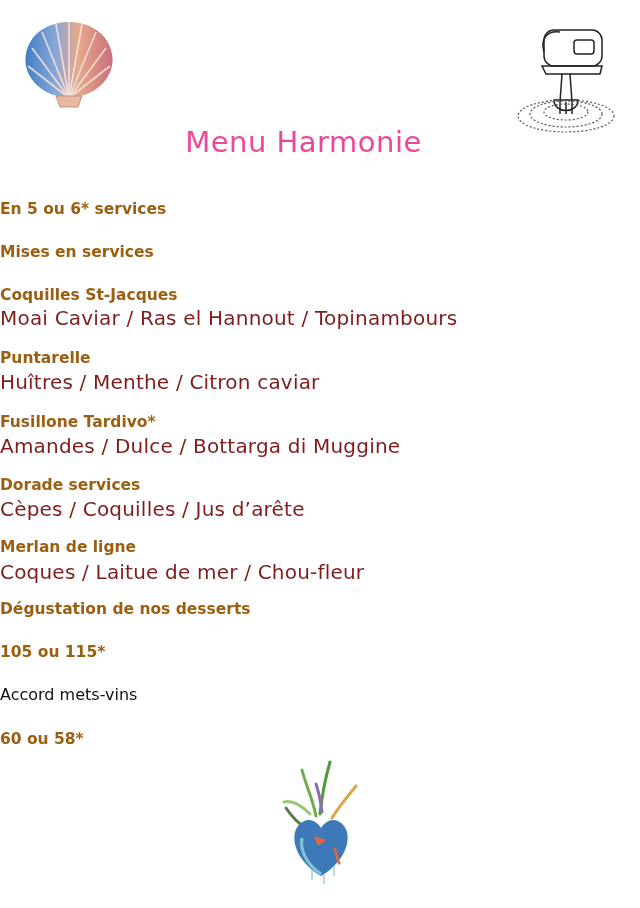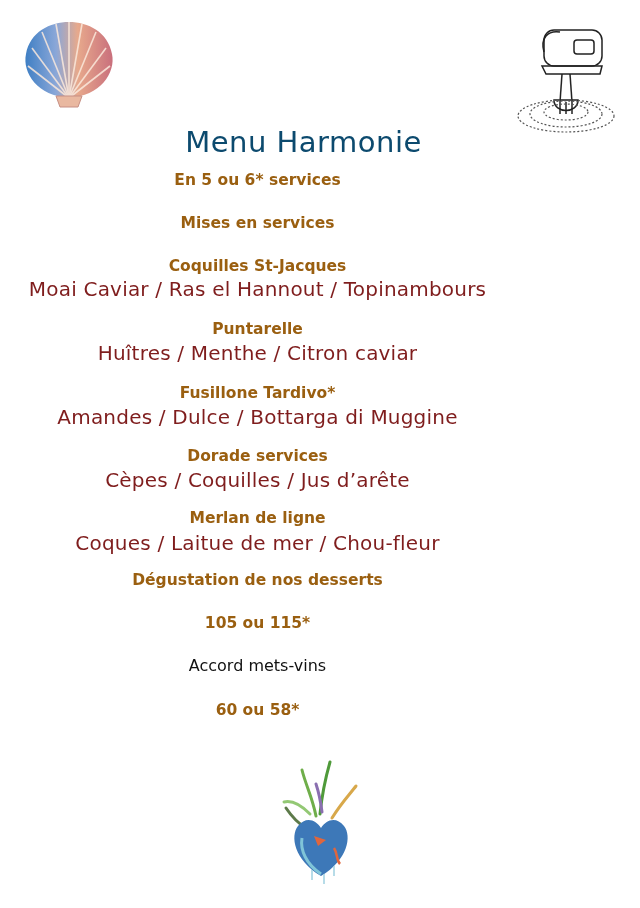--- a/index.html
+++ b/index.html
@@ -2,22 +2,22 @@
 <html><head>
   <meta charset="utf-8">
   <style>
     html, body { margin: 0; padding: 0; background: #ffffff; }
     body { width: 640px; height: 908px; position: relative; overflow: hidden;
            font-family: "DejaVu Sans", sans-serif; }
     .shell-img { position: absolute; left: 18px; top: 18px; width: 102px; height: 92px; }
     .mixer-img { position: absolute; left: 514px; top: 22px; width: 104px; height: 112px; }
     .heart-img { position: absolute; left: 276px; top: 756px; width: 90px; height: 130px; }
     .title { position: absolute; left: 0; width: 607px; top: 106px; text-align: center;
-             font-size: 29px; color: #0c4a6e; letter-spacing: 0.5px; font-weight: normal; }
-    .line { position: absolute; left: 0; width: 515px; text-align: center; white-space: nowrap; }
+             font-size: 29px; color: #ec4899; letter-spacing: 0.5px; font-weight: normal; }
+    .line { position: absolute; left: 0; width: 515px; text-align: left; white-space: nowrap; margin-top: 29px; }
     .acc { color: #9a5f10; font-weight: bold; font-size: 15.5px; }
     .desc { color: #7f1d1d; font-size: 20px; letter-spacing: 0.2px; }
     .plain { color: #111; font-size: 16px; }
   </style>
 </head>
 <body>
 
 <svg class="shell-img" viewBox="0 0 102 92">
   <defs>
     <linearGradient id="sg" x1="0" y1="0" x2="1" y2="0">

